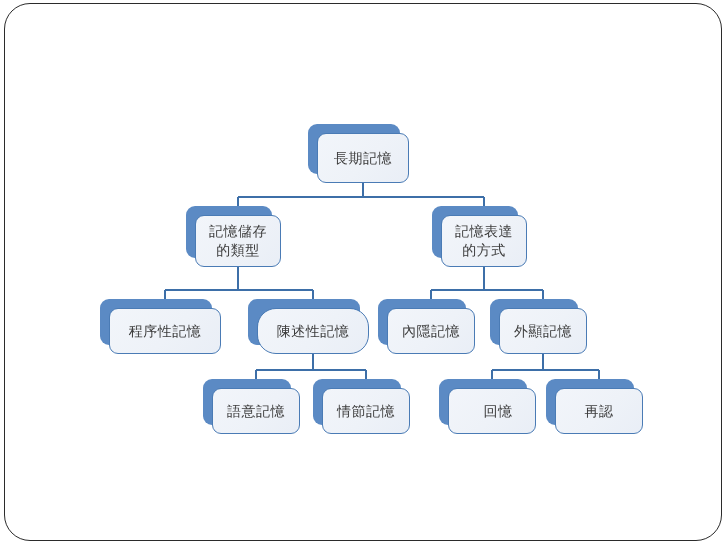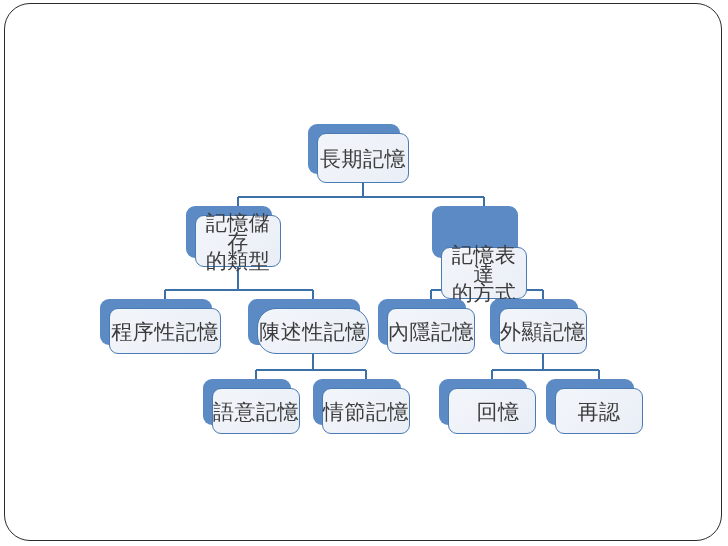--- a/index.html
+++ b/index.html
@@ -85,22 +85,22 @@
     background: linear-gradient(135deg, #f2f5fa 0%, #eef2f8 55%, #e9eef6 100%);
     border: 1.6px solid #4a7bb5;
     border-radius: 9px;
     box-sizing: border-box;
     display: flex;
     align-items: center;
     justify-content: center;
     text-align: center;
   }
   .node .label {
-    font-family: Liberation Sans, sans-serif;
-    font-size: 21px;
+    font-family: Liberation Serif, serif;
+    font-size: 14px;
     line-height: 19px;
     color: #3c3c3c;
     white-space: pre-line;
     letter-spacing: 0.5px;
   }
 
   
   #caption {
     position: absolute;
     left: 0;
@@ -162,21 +162,21 @@
         </div>
         <div class="node" style="left: 186px; top: 206px; width: 86px; height: 52px;">
           <div class="shadow" style="background: rgb(91, 138, 196);"></div>
           <div class="face" style="border-color: rgb(74, 123, 181);">
             <div class="label">記憶儲存
 的類型</div>
           </div>
         </div>
         <div class="node" style="left: 432px; top: 206px; width: 86px; height: 52px;">
           <div class="shadow" style="background: rgb(91, 138, 196);"></div>
-          <div class="face" style="border-color: rgb(74, 123, 181); margin-top: 32px;">
+          <div class="face" style="border-color: rgb(74, 123, 181);">
             <div class="label">記憶表達
 的方式</div>
           </div>
         </div>
         <div class="node" style="left: 100px; top: 299px; width: 112px; height: 46px;">
           <div class="shadow" style="background: rgb(91, 138, 196);"></div>
           <div class="face" style="border-color: rgb(74, 123, 181);">
             <div class="label">程序性記憶</div>
           </div>
         </div>

